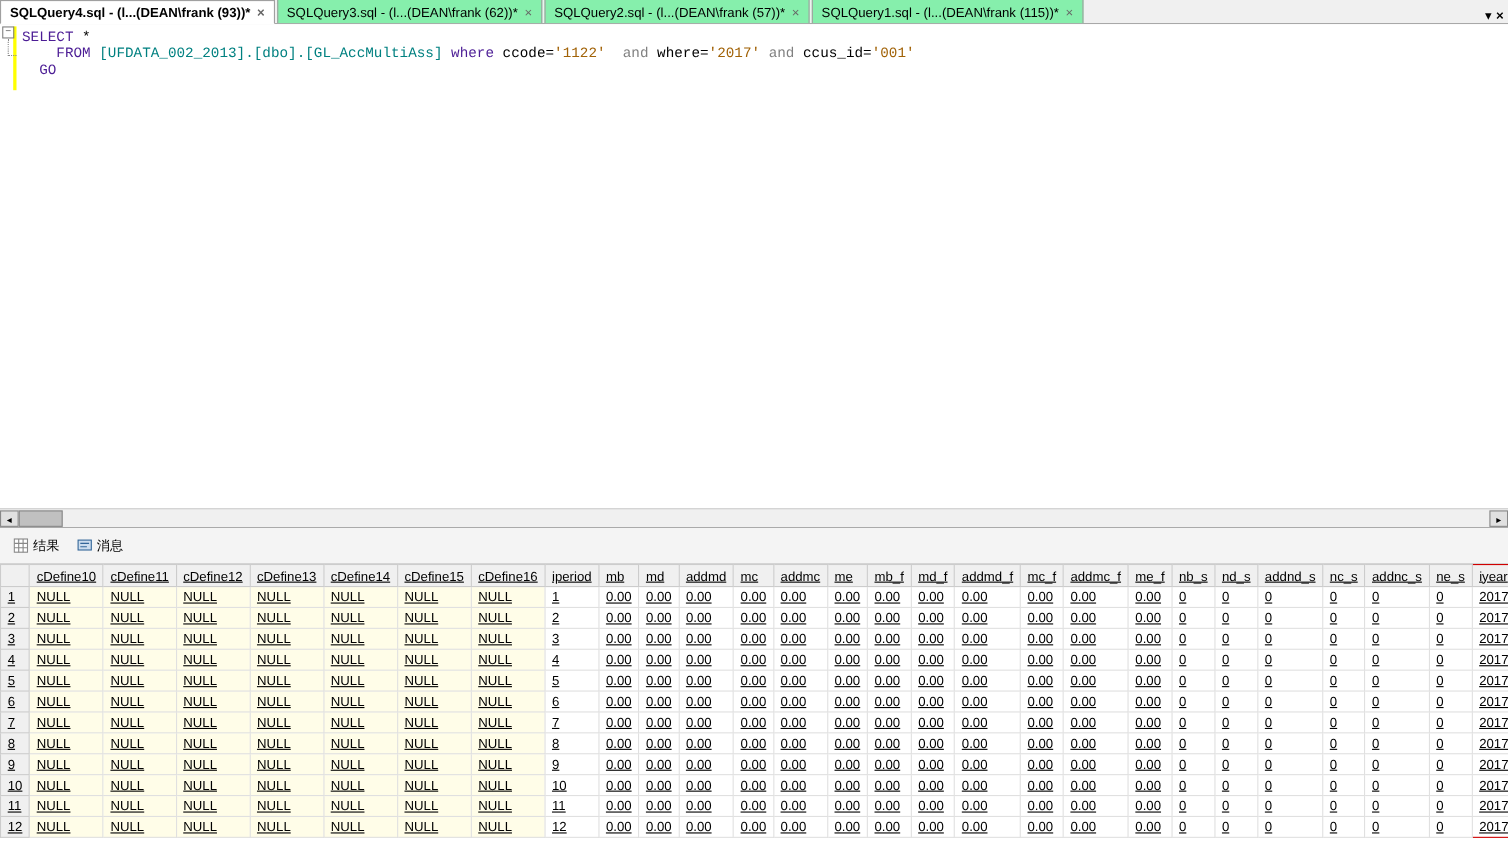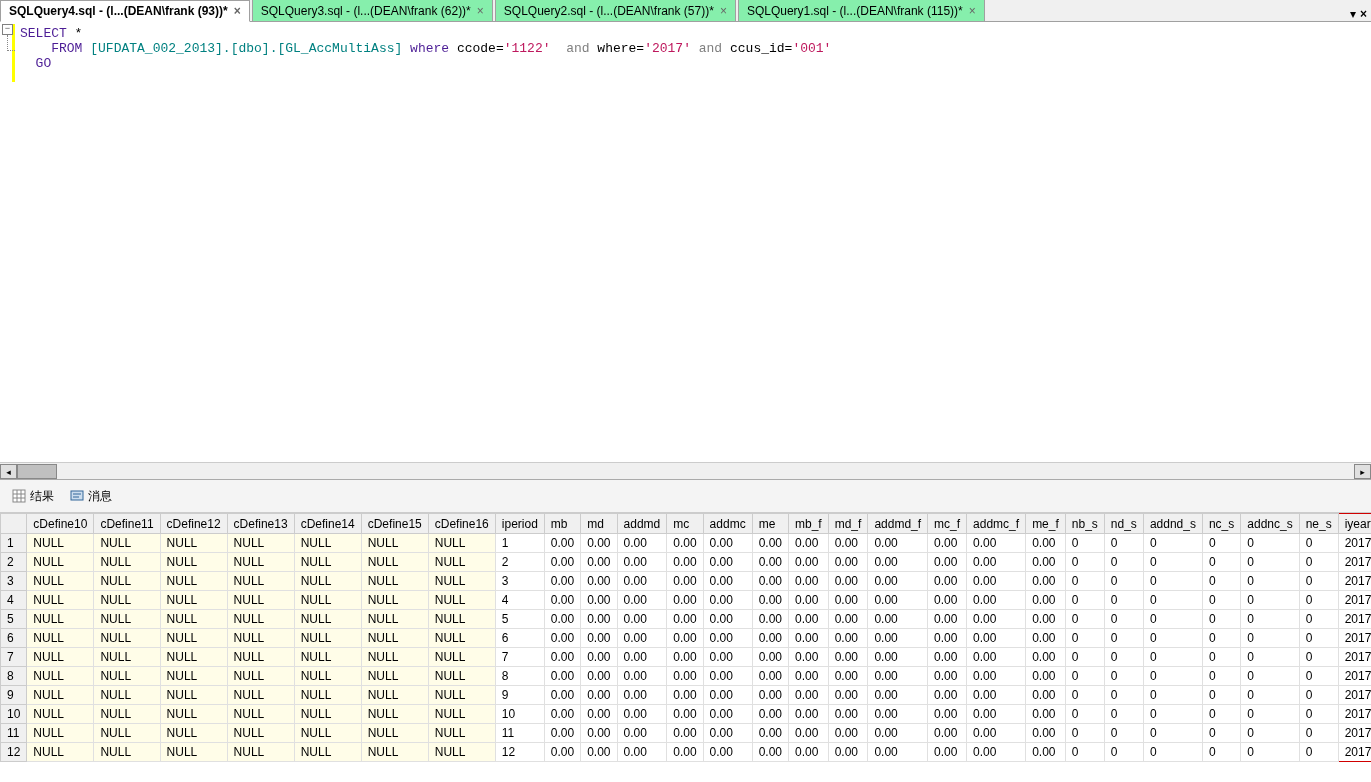--- a/index.html
+++ b/index.html
@@ -11,35 +11,35 @@
 .tab-close { margin-left: 6px; color: #666; cursor: pointer; font-family: Arial; }
 .tab-bar-right { margin-left: auto; padding-right: 4px; display: flex; align-items: center; gap: 4px; }
 
 .editor { position: relative; height: 440px; background: #fff; font-family: Consolas, "Courier New", monospace; font-size: 13px; overflow: auto; }
 .gutter { position: absolute; left: 2px; top: 2px; width: 14px; }
 .collapse-box { width: 11px; height: 11px; border: 1px solid #808080; display: flex; align-items: center; justify-content: center; font-size: 9px; line-height: 1; color: #555; cursor: pointer; }
 .bracket-line { border-left: 1px dotted #888; border-bottom: 1px dotted #888; width: 8px; height: 16px; margin-left: 5px; }
 .code { padding: 4px 4px 4px 20px; white-space: pre; }
 .kw { color: #4c1d95; }
 .obj { color: #008080; }
-.str { color: #be185d; margin-top: 48px; }
+.str { color: #a16207; margin-top: 48px; }
 .op { color: #808080; }
 .annotation { position: absolute; color: #cc0000; font-family: "Microsoft YaHei", sans-serif; font-size: 14px; }
 .caret-bar { position: absolute; left: 12px; top: 2px; width: 3px; height: 58px; background: #ffff00; }
 
 .hscroll { height: 17px; background: #f0f0f0; border-top: 1px solid #ccc; position: relative; }
 .hscroll-thumb { position: absolute; left: 0; top: 1px; width: 40px; height: 15px; background: #c0c0c0; border: 1px solid #888; }
 .hscroll-arrow { position: absolute; top: 1px; width: 17px; height: 15px; background: #e0e0e0; border: 1px solid #888; display: flex; align-items: center; justify-content: center; font-size: 9px; }
 
 .results-tabs { display: flex; align-items: center; background: #f4f4f4; border-top: 1px solid #aaa; border-bottom: 1px solid #ccc; height: 34px; padding-left: 4px; }
 .results-tab { display: flex; align-items: center; padding: 2px 8px; gap: 4px; cursor: pointer; }
 .icon-grid { width: 14px; height: 14px; display: inline-block; }
 .icon-msg { width: 14px; height: 14px; display: inline-block; }
 
-.grid-wrap { overflow: auto; height: 260px; }
+.grid-wrap { overflow: auto; height: 260px; text-decoration: underline; }
 table.grid { border-collapse: collapse; font-size: 12px; table-layout: fixed; }
 table.grid th { background: #f0f0f0; border: 1px solid #ccc; padding: 2px 6px; font-weight: normal; text-align: left; height: 20px; white-space: nowrap; }
 table.grid td { border: 1px solid #e0e0e0; padding: 2px 6px; height: 19px; white-space: nowrap; }
 table.grid td.rownum { background: #f0f0f0; border: 1px solid #ccc; text-align: left; width: 28px; }
 table.grid td.nullcell { background: #fffde8; }
 .hl-box-top { border-top: 1px solid #d00000 !important; }
 .hl-box-left { border-left: 1px solid #d00000 !important; }
 .hl-box-bottom { border-bottom: 1px solid #d00000 !important; }
 </style>
 </head>

